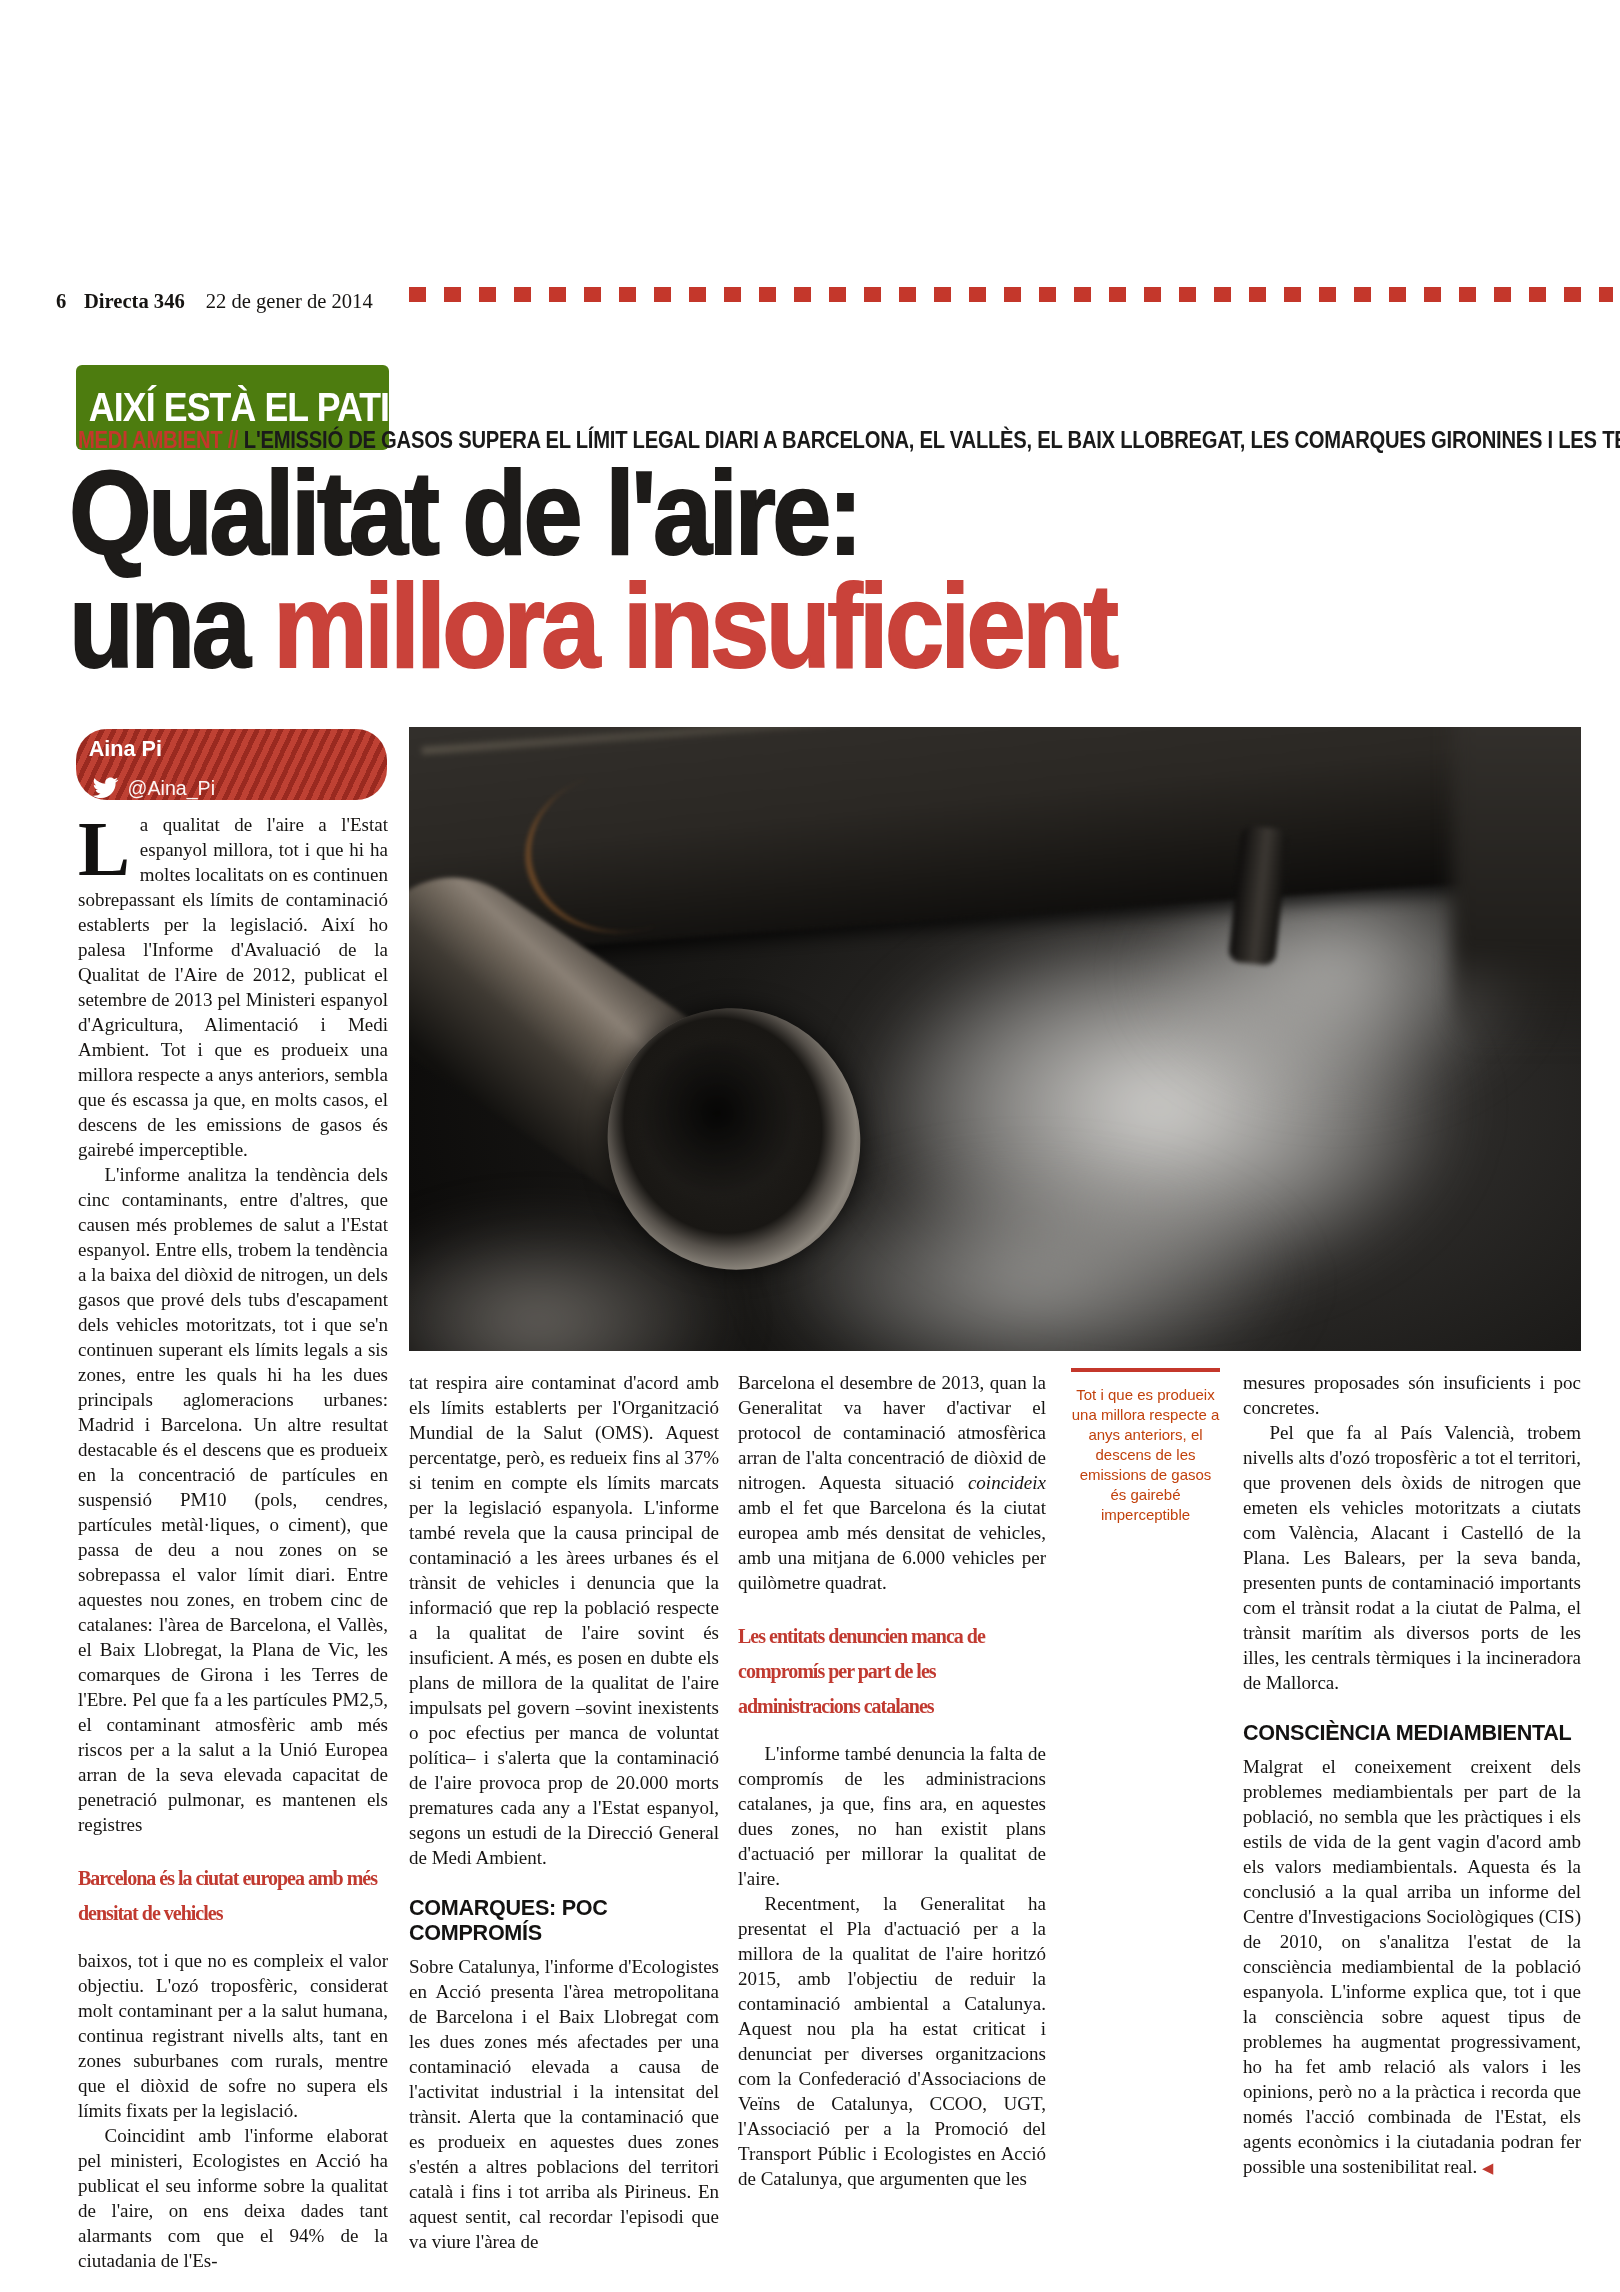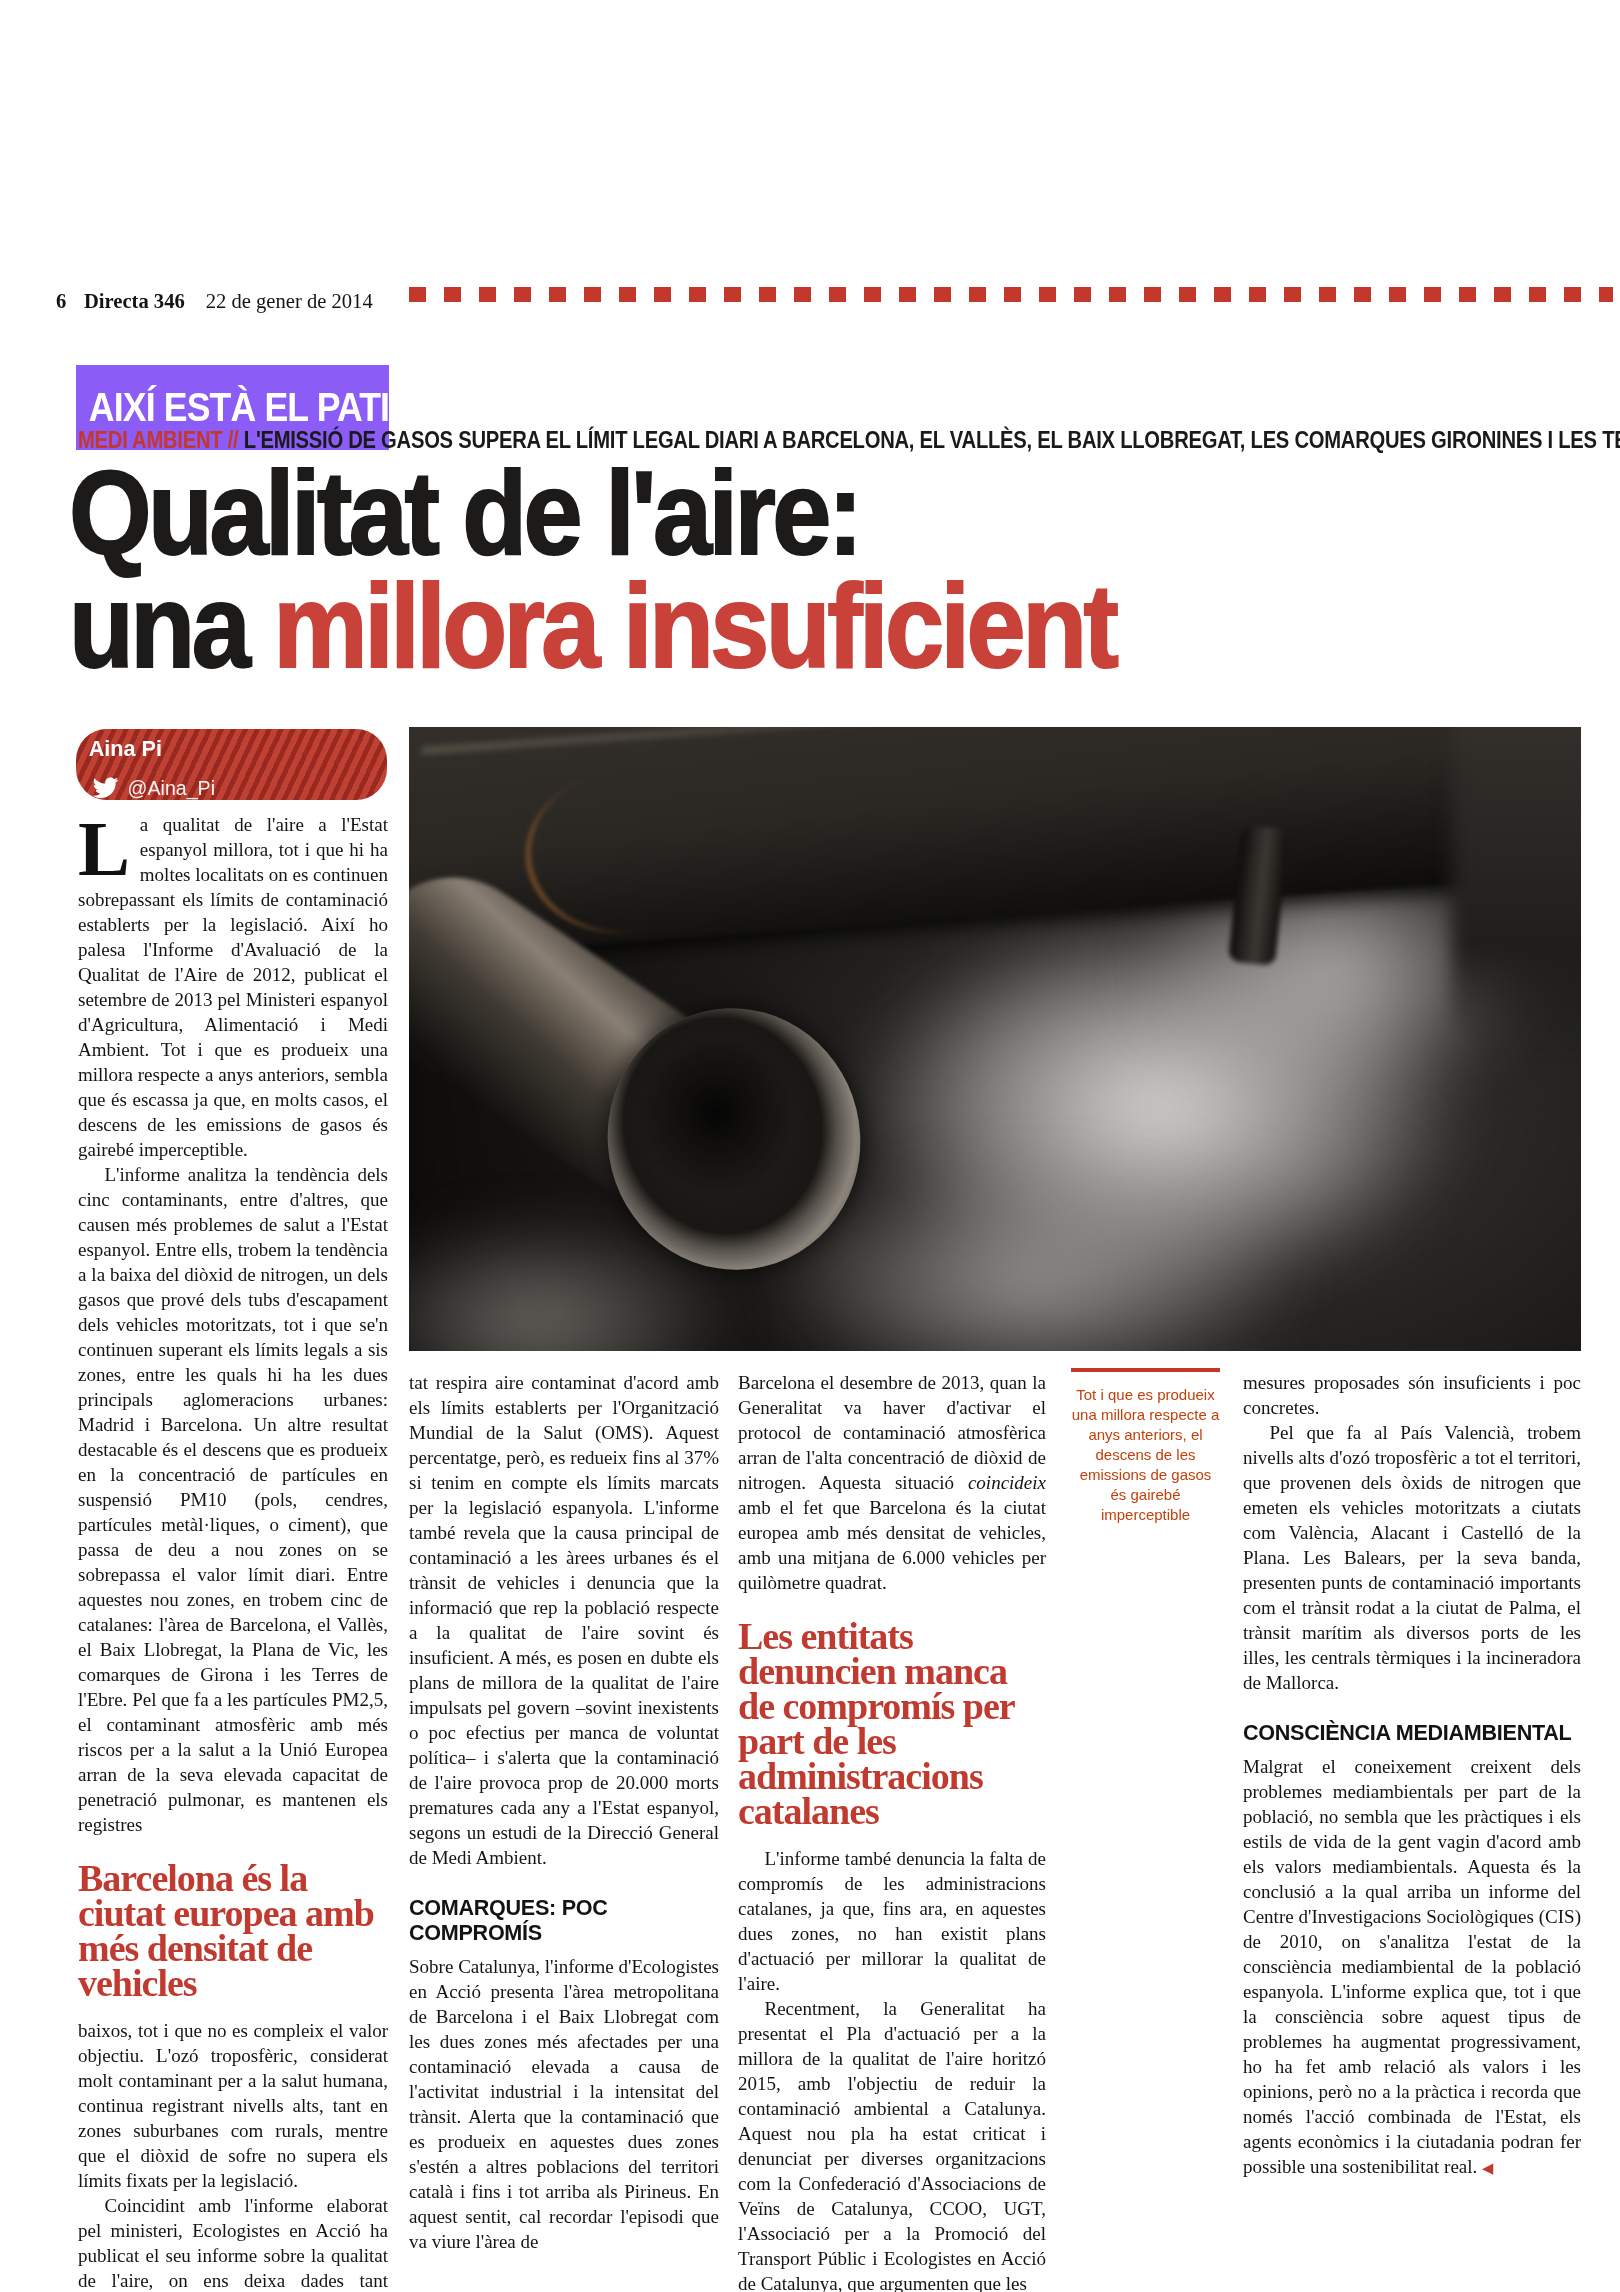--- a/index.html
+++ b/index.html
@@ -6,22 +6,22 @@
   .page{position:relative;width:1620px;height:2293px;background:#ffffff;margin:0 auto;overflow:hidden;
         font-family:"Liberation Serif",serif;color:#161412;}
 
   
   .meta{position:absolute;left:56px;top:290px;font-size:20.6px;white-space:nowrap;}
   .meta .pnum{font-weight:bold;margin-right:17.6px;}
   .meta .pub{font-weight:bold;margin-right:21px;}
   .meta .date{font-weight:normal;}
   .dash-row{position:absolute;left:409px;top:287px;width:1204px;height:14.7px;
             background:repeating-linear-gradient(90deg,#c4372b 0 16.7px,transparent 16.7px 35px);}
-  .section-banner{position:absolute;left:76px;top:365px;width:313px;height:85px;background:#8b5cf6;
-                  display:flex;align-items:center;}
+  .section-banner{position:absolute;left:76px;top:365px;width:313px;height:85px;background:#4d7c0f;
+                  display:flex;align-items:center;border-radius:6px;}
   .section-banner span{display:inline-block;color:#fff;font-family:"Liberation Sans",sans-serif;
                   font-weight:bold;font-size:41px;letter-spacing:-1px;padding-left:14.7px;
                   transform:scaleX(.87);transform-origin:left center;white-space:nowrap;}
 
   
   .kicker{position:absolute;left:78px;top:427px;font-family:"Liberation Sans",sans-serif;
           font-weight:bold;font-size:23.5px;white-space:nowrap;
           transform:scaleX(.86);transform-origin:left center;letter-spacing:-0.3px;color:#1a1a1a;}
   .kicker .klabel{color:#c4372b;}
 
@@ -74,21 +74,21 @@
 
   
   .col{position:absolute;font-size:19px;line-height:25px;text-align:justify;}
   .col p{margin:0;}
   .col p.indent{text-indent:26.5px;}
   .col1{left:78px;top:812px;width:310px;}
   .col2{left:409px;top:1370px;width:310px;}
   .col3{left:738px;top:1370px;width:308px;}
   .col5{left:1243px;top:1370px;width:338px;}
   .dropcap{float:left;font-weight:bold;font-size:78px;line-height:61px;padding:5.9px 9.8px 2px 0;color:#121110;}
-  .red-subhead{font-weight:bold;color:#c13a30;font-size:38px;line-height:35px;letter-spacing:-1px;
+  .red-subhead{font-weight:bold;color:#c13a30;font-size:20px;line-height:35px;letter-spacing:-1px;
                margin:23.5px 0 17.6px;text-align:left;}
   .caps-subhead{font-family:"Liberation Sans",sans-serif;font-weight:bold;font-size:21.6px;line-height:25.5px;
                 color:#141312;margin:24.5px 0 8.8px;text-align:left;letter-spacing:-0.3px;}
   .endmark{color:#c13a30;font-size:14.7px;}
 
   
   .caption-col{position:absolute;left:1071px;top:1368px;width:149px;font-family:"Liberation Sans",sans-serif;}
   .caption-rule{width:100%;height:3.9px;background:#c4372b;margin-bottom:12.7px;}
   .caption-col p{margin:0;font-size:15px;line-height:20px;color:#c2410c;text-align:center;}
 </style>

